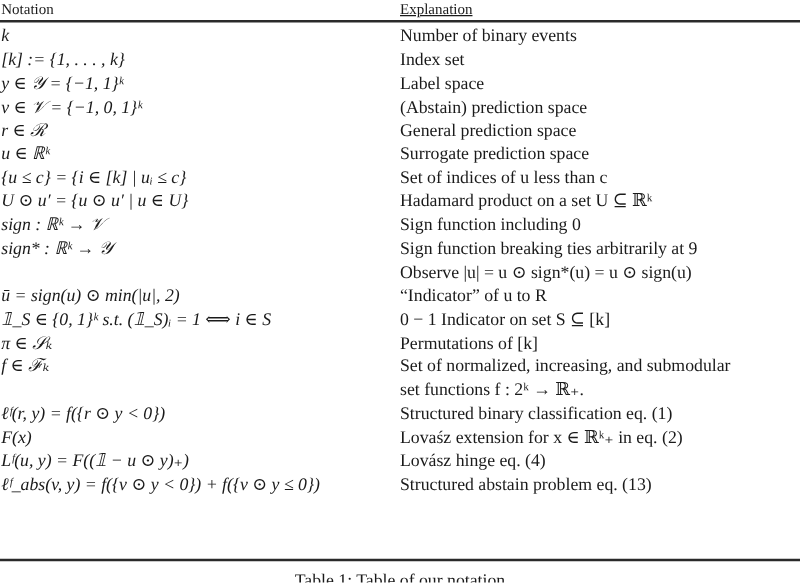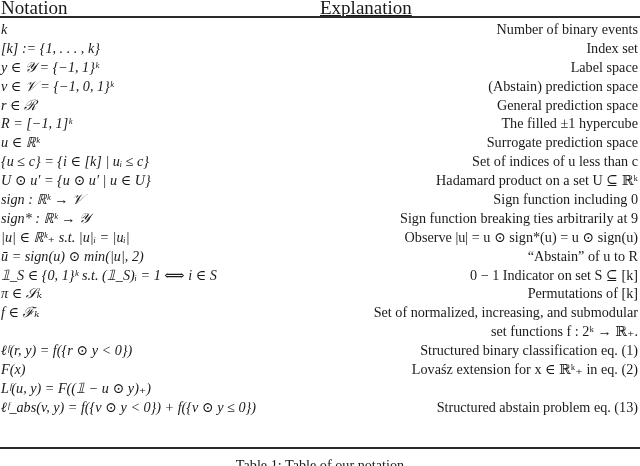--- a/index.html
+++ b/index.html
@@ -3,38 +3,38 @@
   <meta charset="utf-8">
   <style>
     html, body { margin: 0; padding: 0; background: #ffffff; }
     body {
       width: 640px; height: 466px; overflow: hidden; position: relative;
       font-family: "DejaVu Serif", "Liberation Serif", serif;
       color: #1a1a1a;
     }
     .table-wrap { position: absolute; left: 0; top: 0; width: 640px; }
     .hdr {
-      position: absolute; top: 0; height: 17px; font-size: 19px; line-height: 15px;
+      position: absolute; top: 0; height: 17px; font-size: 12px; line-height: 15px;
       font-family: "Liberation Serif", "DejaVu Serif", serif;
     }
     .hdr.notation { left: 1px; }
     .hdr.explanation { left: 320px; text-decoration: underline; }
     .rule { position: absolute; left: 0; width: 640px; background: #2a2a2a; }
     .rule.top { top: 16px; height: 1.5px; }
     .rule.bottom { top: 447px; height: 1.5px; }
     .rows { position: absolute; top: 20px; left: 0; width: 640px; }
     .row { position: relative; height: 18.9px; }
     .row.tall { height: 37.8px; }
     .cell {
       position: absolute; top: 0; white-space: nowrap;
       font-family: "Liberation Serif", "DejaVu Serif", serif;
       font-size: 14.2px; line-height: 18.9px;
     }
     .cell.notation { left: 1px; font-style: italic; }
-    .cell.explanation { left: 320px; white-space: pre-line; width: 318px; text-align: right; }
+    .cell.explanation { left: 320px; white-space: pre-line; width: 318px; }
     .caption {
       position: absolute; top: 456px; left: 0; width: 640px; text-align: center;
       font-family: "Liberation Serif", "DejaVu Serif", serif;
       font-size: 14.2px; line-height: 18px; color: #1a1a1a;
     }
   </style>
 </head>
 <body>
 
 <div class="table-wrap">
@@ -57,50 +57,45 @@
     </div>
     <div class="row">
       <span class="cell notation">v ∈ 𝒱 = {−1, 0, 1}ᵏ</span>
       <span class="cell explanation">(Abstain) prediction space</span>
     </div>
     <div class="row">
       <span class="cell notation">r ∈ ℛ</span>
       <span class="cell explanation">General prediction space</span>
     </div>
     <div class="row">
-      <span class="cell notation">R = [−1, 1]ᵏ</span>
-      <span class="cell explanation">The filled ±1 hypercube</span>
-    </div>
-    <div class="row">
       <span class="cell notation">u ∈ ℝᵏ</span>
       <span class="cell explanation">Surrogate prediction space</span>
     </div>
     <div class="row">
       <span class="cell notation">{u ≤ c} = {i ∈ [k] | uᵢ ≤ c}</span>
       <span class="cell explanation">Set of indices of u less than c</span>
     </div>
     <div class="row">
       <span class="cell notation">U ⊙ u′ = {u ⊙ u′ | u ∈ U}</span>
       <span class="cell explanation">Hadamard product on a set U ⊆ ℝᵏ</span>
     </div>
     <div class="row">
       <span class="cell notation">sign : ℝᵏ → 𝒱</span>
       <span class="cell explanation">Sign function including 0</span>
     </div>
     <div class="row">
       <span class="cell notation">sign* : ℝᵏ → 𝒴</span>
       <span class="cell explanation">Sign function breaking ties arbitrarily at 9</span>
     </div>
     <div class="row">
-      <span class="cell notation">|u| ∈ ℝᵏ₊ s.t. |u|ᵢ = |uᵢ|</span>
       <span class="cell explanation">Observe |u| = u ⊙ sign*(u) = u ⊙ sign(u)</span>
     </div>
     <div class="row">
       <span class="cell notation">ū = sign(u) ⊙ min(|u|, 2)</span>
-      <span class="cell explanation">“Abstain” of u to R</span>
+      <span class="cell explanation">“Indicator” of u to R</span>
     </div>
     <div class="row">
       <span class="cell notation">𝟙_S ∈ {0, 1}ᵏ s.t. (𝟙_S)ᵢ = 1 ⟺ i ∈ S</span>
       <span class="cell explanation">0 − 1 Indicator on set S ⊆ [k]</span>
     </div>
     <div class="row">
       <span class="cell notation">π ∈ 𝒮ₖ</span>
       <span class="cell explanation">Permutations of [k]</span>
     </div>
     <div class="row tall">
@@ -111,20 +106,21 @@
     <div class="row">
       <span class="cell notation">ℓᶠ(r, y) = f({r ⊙ y &lt; 0})</span>
       <span class="cell explanation">Structured binary classification eq. (1)</span>
     </div>
     <div class="row">
       <span class="cell notation">F(x)</span>
       <span class="cell explanation">Lovaśz extension for x ∈ ℝᵏ₊ in eq. (2)</span>
     </div>
     <div class="row">
       <span class="cell notation">Lᶠ(u, y) = F((𝟙 − u ⊙ y)₊)</span>
+      <span class="cell explanation">Lovász hinge eq. (4)</span>
     </div>
     <div class="row">
       <span class="cell notation">ℓᶠ_abs(v, y) = f({v ⊙ y &lt; 0}) + f({v ⊙ y ≤ 0})</span>
       <span class="cell explanation">Structured abstain problem eq. (13)</span>
     </div>
   </div>
 
   <div class="rule bottom"></div>
   <div class="caption">Table 1: Table of our notation</div>
 </div>

